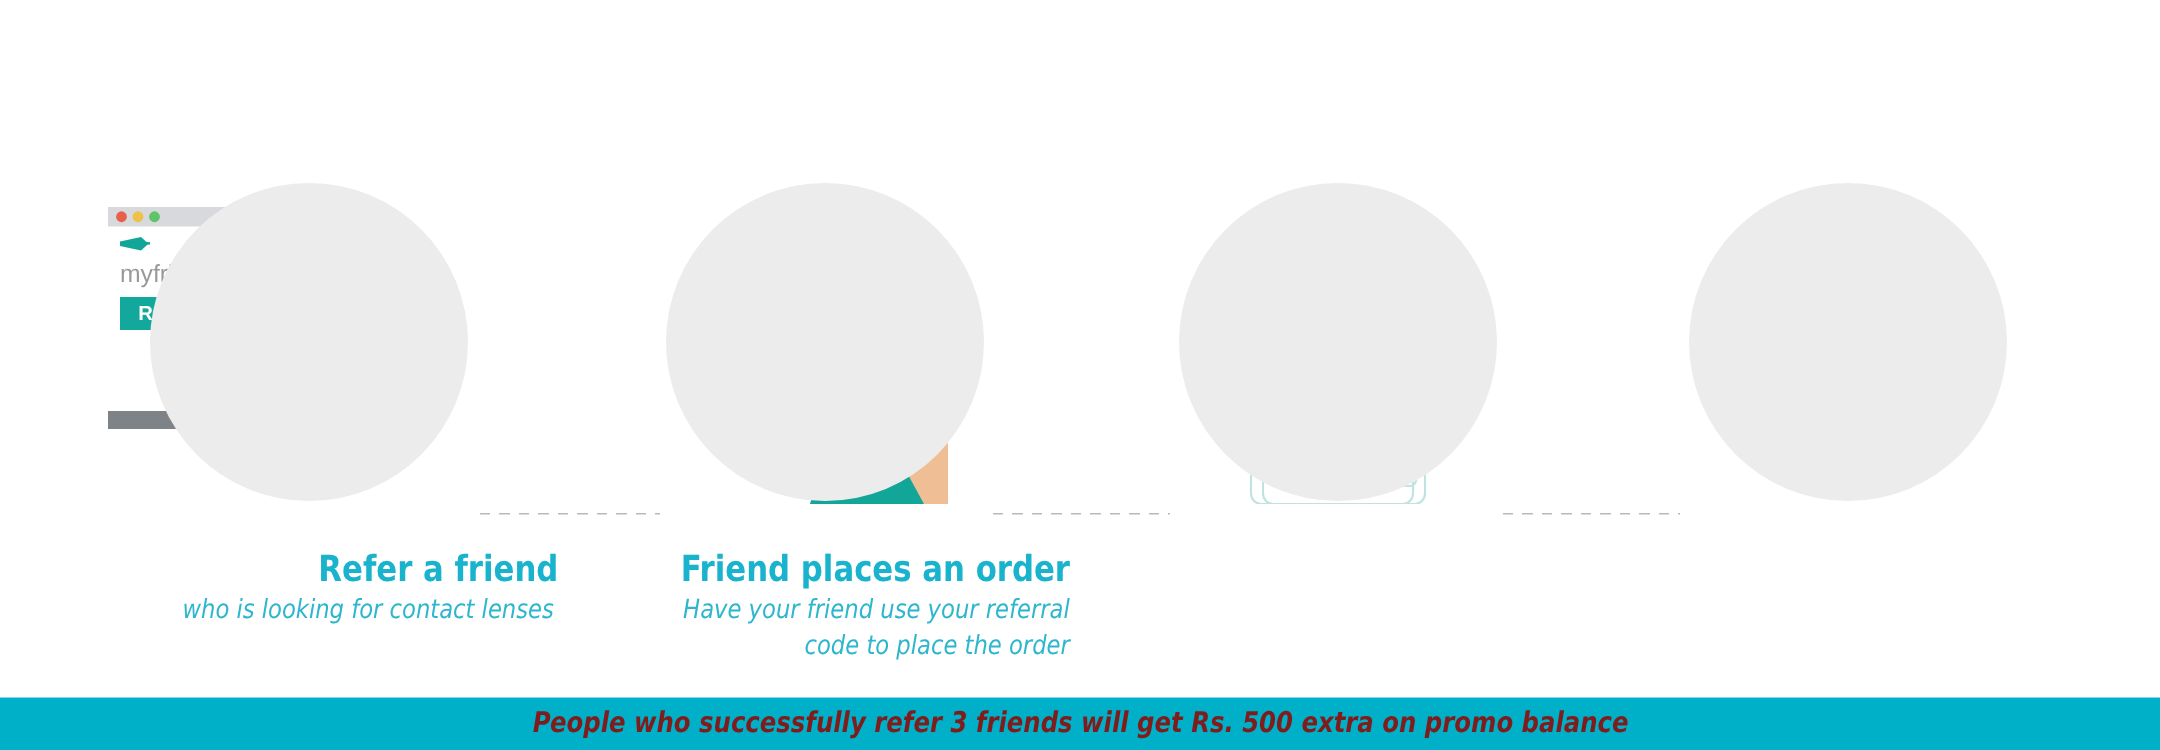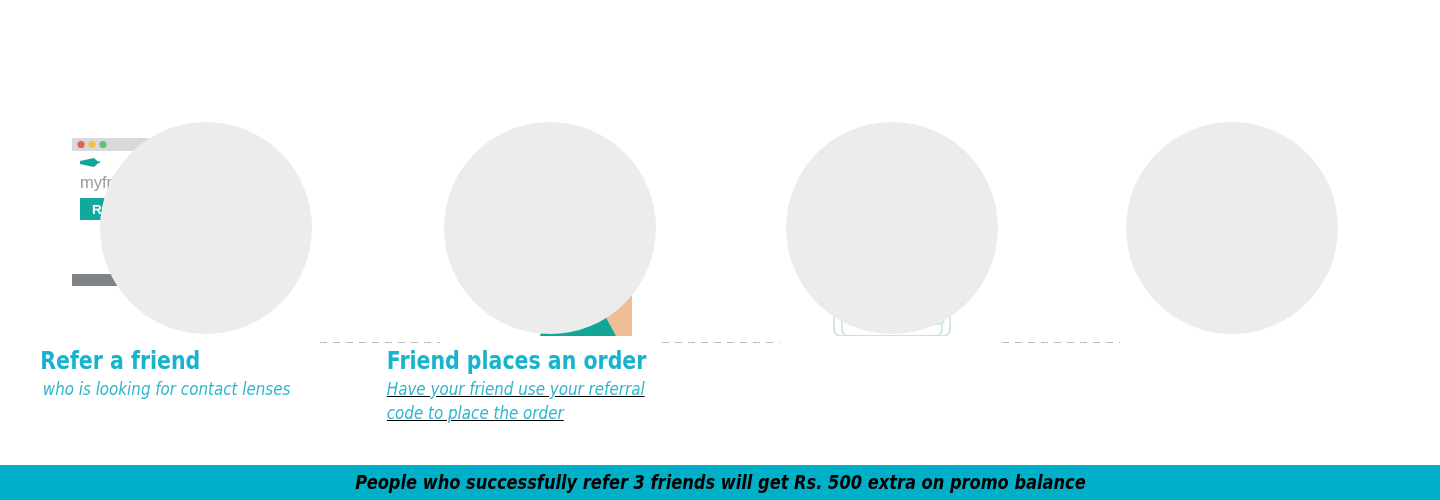--- a/index.html
+++ b/index.html
@@ -26,54 +26,54 @@
   .subtitle{
     margin-top:3px;font-size:26px;color:#24B2CC;font-style:italic;
     font-family:"DejaVu Sans Condensed","Liberation Sans Narrow","Liberation Sans",sans-serif;
     transform:scaleX(.95);display:inline-block;
   }
 
   
   .steps{position:absolute;left:0;top:118px;width:1440px;height:330px;}
   .step{position:absolute;top:0;width:340px;text-align:center;}
   .step1{left:36px;}
-  .step2{left:380px;text-decoration:underline;}
+  .step2{left:380px;}
   .step3{left:722px;}
   .step4{left:1062px;}
 
   .art{position:relative;width:340px;height:218px;}
   .circle{
     position:absolute;left:50%;top:4px;transform:translateX(-50%);
     width:212px;height:212px;border-radius:50%;background:#ececec;
   }
 
   .connector{
     position:absolute;top:224px;height:1px;
     background:repeating-linear-gradient(to right,#b9b9b9 0 7px,transparent 7px 13px);
   }
   .c1{left:320px;width:120px;}
   .c2{left:662px;width:118px;}
   .c3{left:1002px;width:118px;}
 
-  .cap{width:340px;text-align:left;margin-top:10px;}
+  .cap{width:340px;text-align:right;margin-top:28px;}
   .cap-title{
     font-size:24px;font-weight:bold;color:#19B3CE;line-height:30px;
     font-family:"DejaVu Sans Condensed","Liberation Sans Narrow","Liberation Sans",sans-serif;
     transform:scaleX(.95);display:inline-block;white-space:nowrap;
   }
   .cap-sub{
     font-size:17.5px;color:#2DB6CD;font-style:italic;line-height:22px;margin-top:2px;
     font-family:"DejaVu Sans Condensed","Liberation Sans Narrow","Liberation Sans",sans-serif;
     transform:scaleX(.96);
   }
 
   
   .banner{
     position:absolute;left:0;top:465px;width:1440px;height:35px;
-    background:#00AFC8;color:#000000;text-align:center;
+    background:#00AFC8;color:#7f1d1d;text-align:center;
   }
   .banner-text{
     font-size:19px;font-style:italic;font-weight:bold;line-height:35px;
     font-family:"DejaVu Sans Condensed","Liberation Sans Narrow","Liberation Sans",sans-serif;
     transform:scaleX(.95);display:inline-block;
   }
   svg{display:block;}
 </style>
 </head>
 <body>

